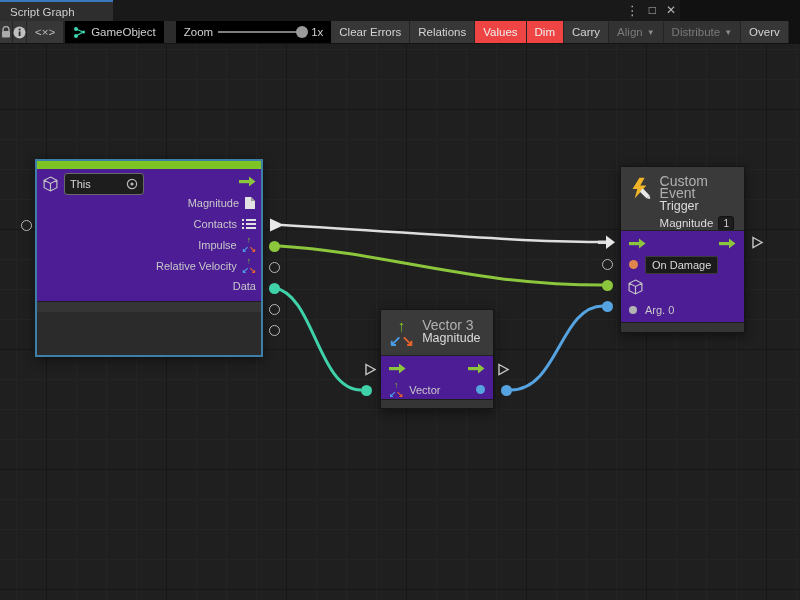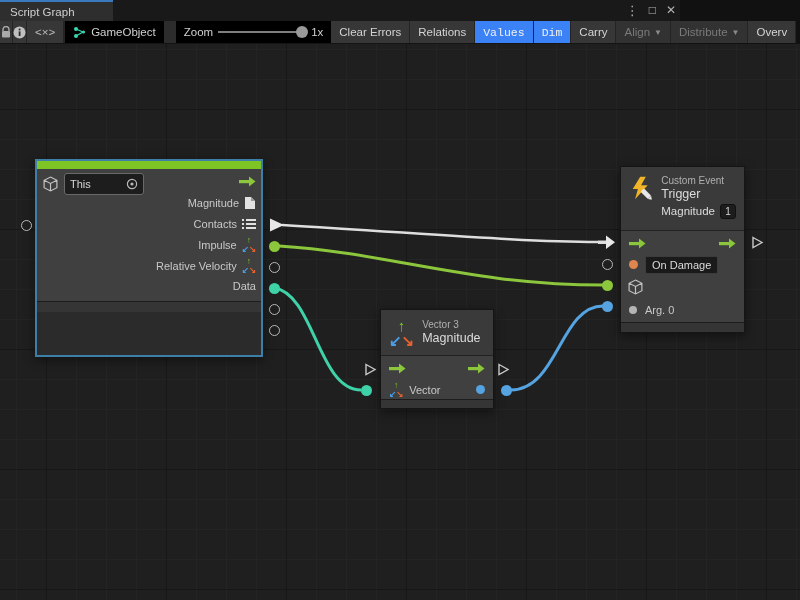--- a/index.html
+++ b/index.html
@@ -11,21 +11,21 @@
   .tabbar { position:absolute; top:0; left:0; right:0; height:21px; background:#191919; display:flex; align-items:stretch; }
   .tab { width:113px; background:#2e2e2e; border-top:2px solid #3a79bb; display:flex; align-items:center; padding-left:10px; color:#cfcfcf; font-size:11.5px; }
   .win-controls { position:absolute; right:4px; top:0; height:21px; display:flex; align-items:center; gap:10px; color:#b4b4b4; }
   .win-controls span { font-size:12px; line-height:21px; cursor:default; }
   .win-controls .menu-dots { font-size:13px; }
 
   
   .toolbar { position:absolute; top:21px; left:0; right:0; height:23px; background:#2c2c2c; border-bottom:1px solid #141414; display:flex; align-items:stretch; color:#d0d0d0; font-size:11.5px; }
   .tbtn { display:flex; align-items:center; justify-content:center; background:#373737; border-right:1px solid #242424; padding:0 8px; color:#d4d4d4; white-space:nowrap; }
   .tbtn.icon-btn { width:29px; padding:0; }
-  .tbtn.active { background:#3b82f6; color:#f0f0f0;font-family:Liberation Mono, monospace; }
+  .tbtn.active { background:#ef4444; color:#f0f0f0; }
   .tbtn.disabled { background:#323232; color:#7a7a7a; }
   .tb-gap { width:12px; background:#2c2c2c; border-right:1px solid #242424; }
   .tb-static { display:flex; align-items:center; gap:5px; padding:0 8px; background:#000000; }
   .zoom-track { width:88px; height:2px; background:#7f7f7f; position:relative; }
   .zoom-handle { position:absolute; right:-2px; top:-5px; width:12px; height:12px; border-radius:50%; background:#9a9a9a; }
   .dropdown-caret { font-size:8px; margin-left:4px; color:#8a8a8a; }
 
   
   .canvas { position:absolute; top:44px; left:0; width:800px; height:556px;
     background-color:#1f1f1f;
@@ -38,22 +38,22 @@
     background-position:46px 65px,46px 65px,16px 5px,16px 5px;
   }
   svg.wires { position:absolute; inset:0; width:100%; height:100%; pointer-events:none; }
 
   
   .node { position:absolute; background:#2b2b2b; border:1px solid #151515; box-shadow:0 3px 10px rgba(0,0,0,.45); }
   .node.selected { border:2px solid #3e7fa8; }
   .node-colorbar { height:8px; background:#7ec425; }
   .node-header { background:#3a3a3a; display:flex; align-items:center; gap:8px; padding:5px 8px; }
   .node-title { color:#dcdcdc; font-size:12.5px; line-height:15px; }
-  .node-kind  { color:#b0b0b0; font-size:10px; line-height:12px; }
-  .node-body { position:relative; background:#404040;text-align:center; }
+  .node-kind  { color:#b0b0b0; font-size:14px; line-height:12px; }
+  .node-body { position:relative; background:#4c1d95;text-align:center; }
   .node-footer { background:#353535; border-top:1px solid #1d1d1d; }
   .prow { position:absolute; display:flex; align-items:center; }
   .prow.right { right:5px; justify-content:flex-end; gap:5px; }
   .plabel { color:#c8c8c8; font-size:11px; white-space:nowrap; }
 
   .field { background:#1d1d1d; border:1px solid #696969; border-radius:3px; color:#d6d6d6; font-size:11px; display:flex; align-items:center; padding:0 5px; }
   .field-dark { background:#1a1a1a; border:1px solid #3c3c3c; border-radius:2px; color:#dadada; font-size:11px; display:flex; align-items:center; padding:0 6px; }
 
   
   .port { position:absolute; }

